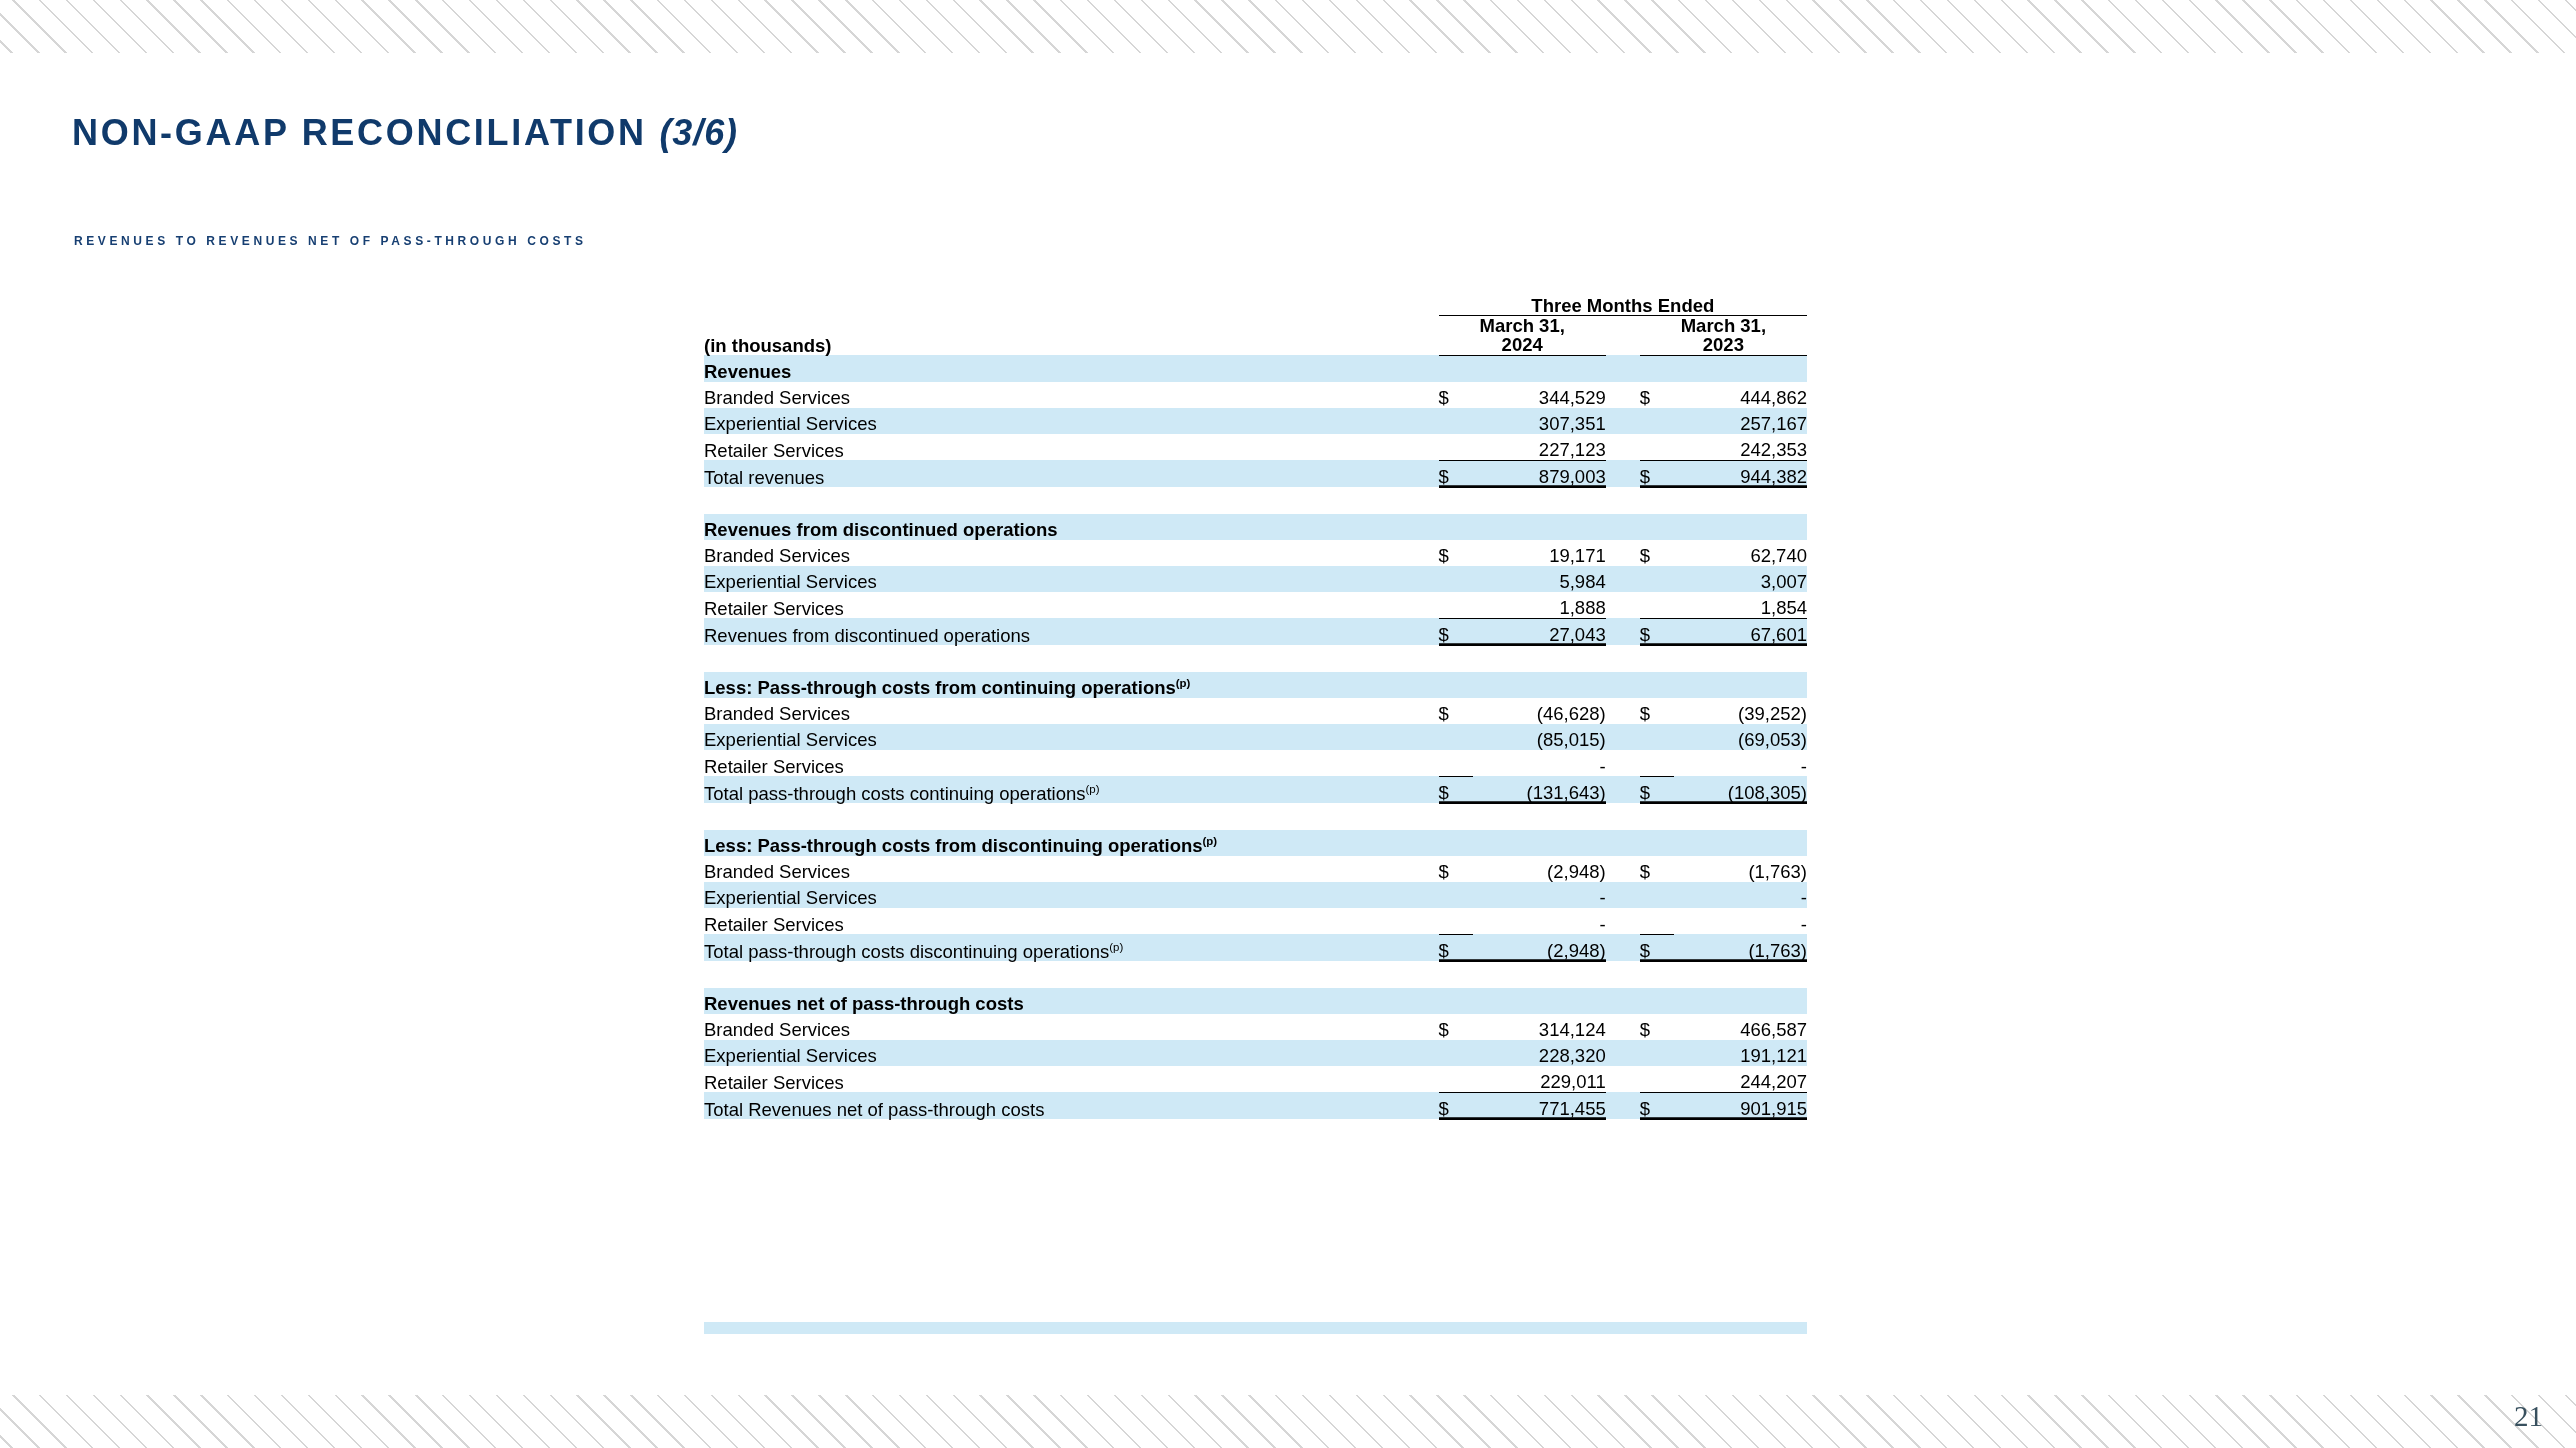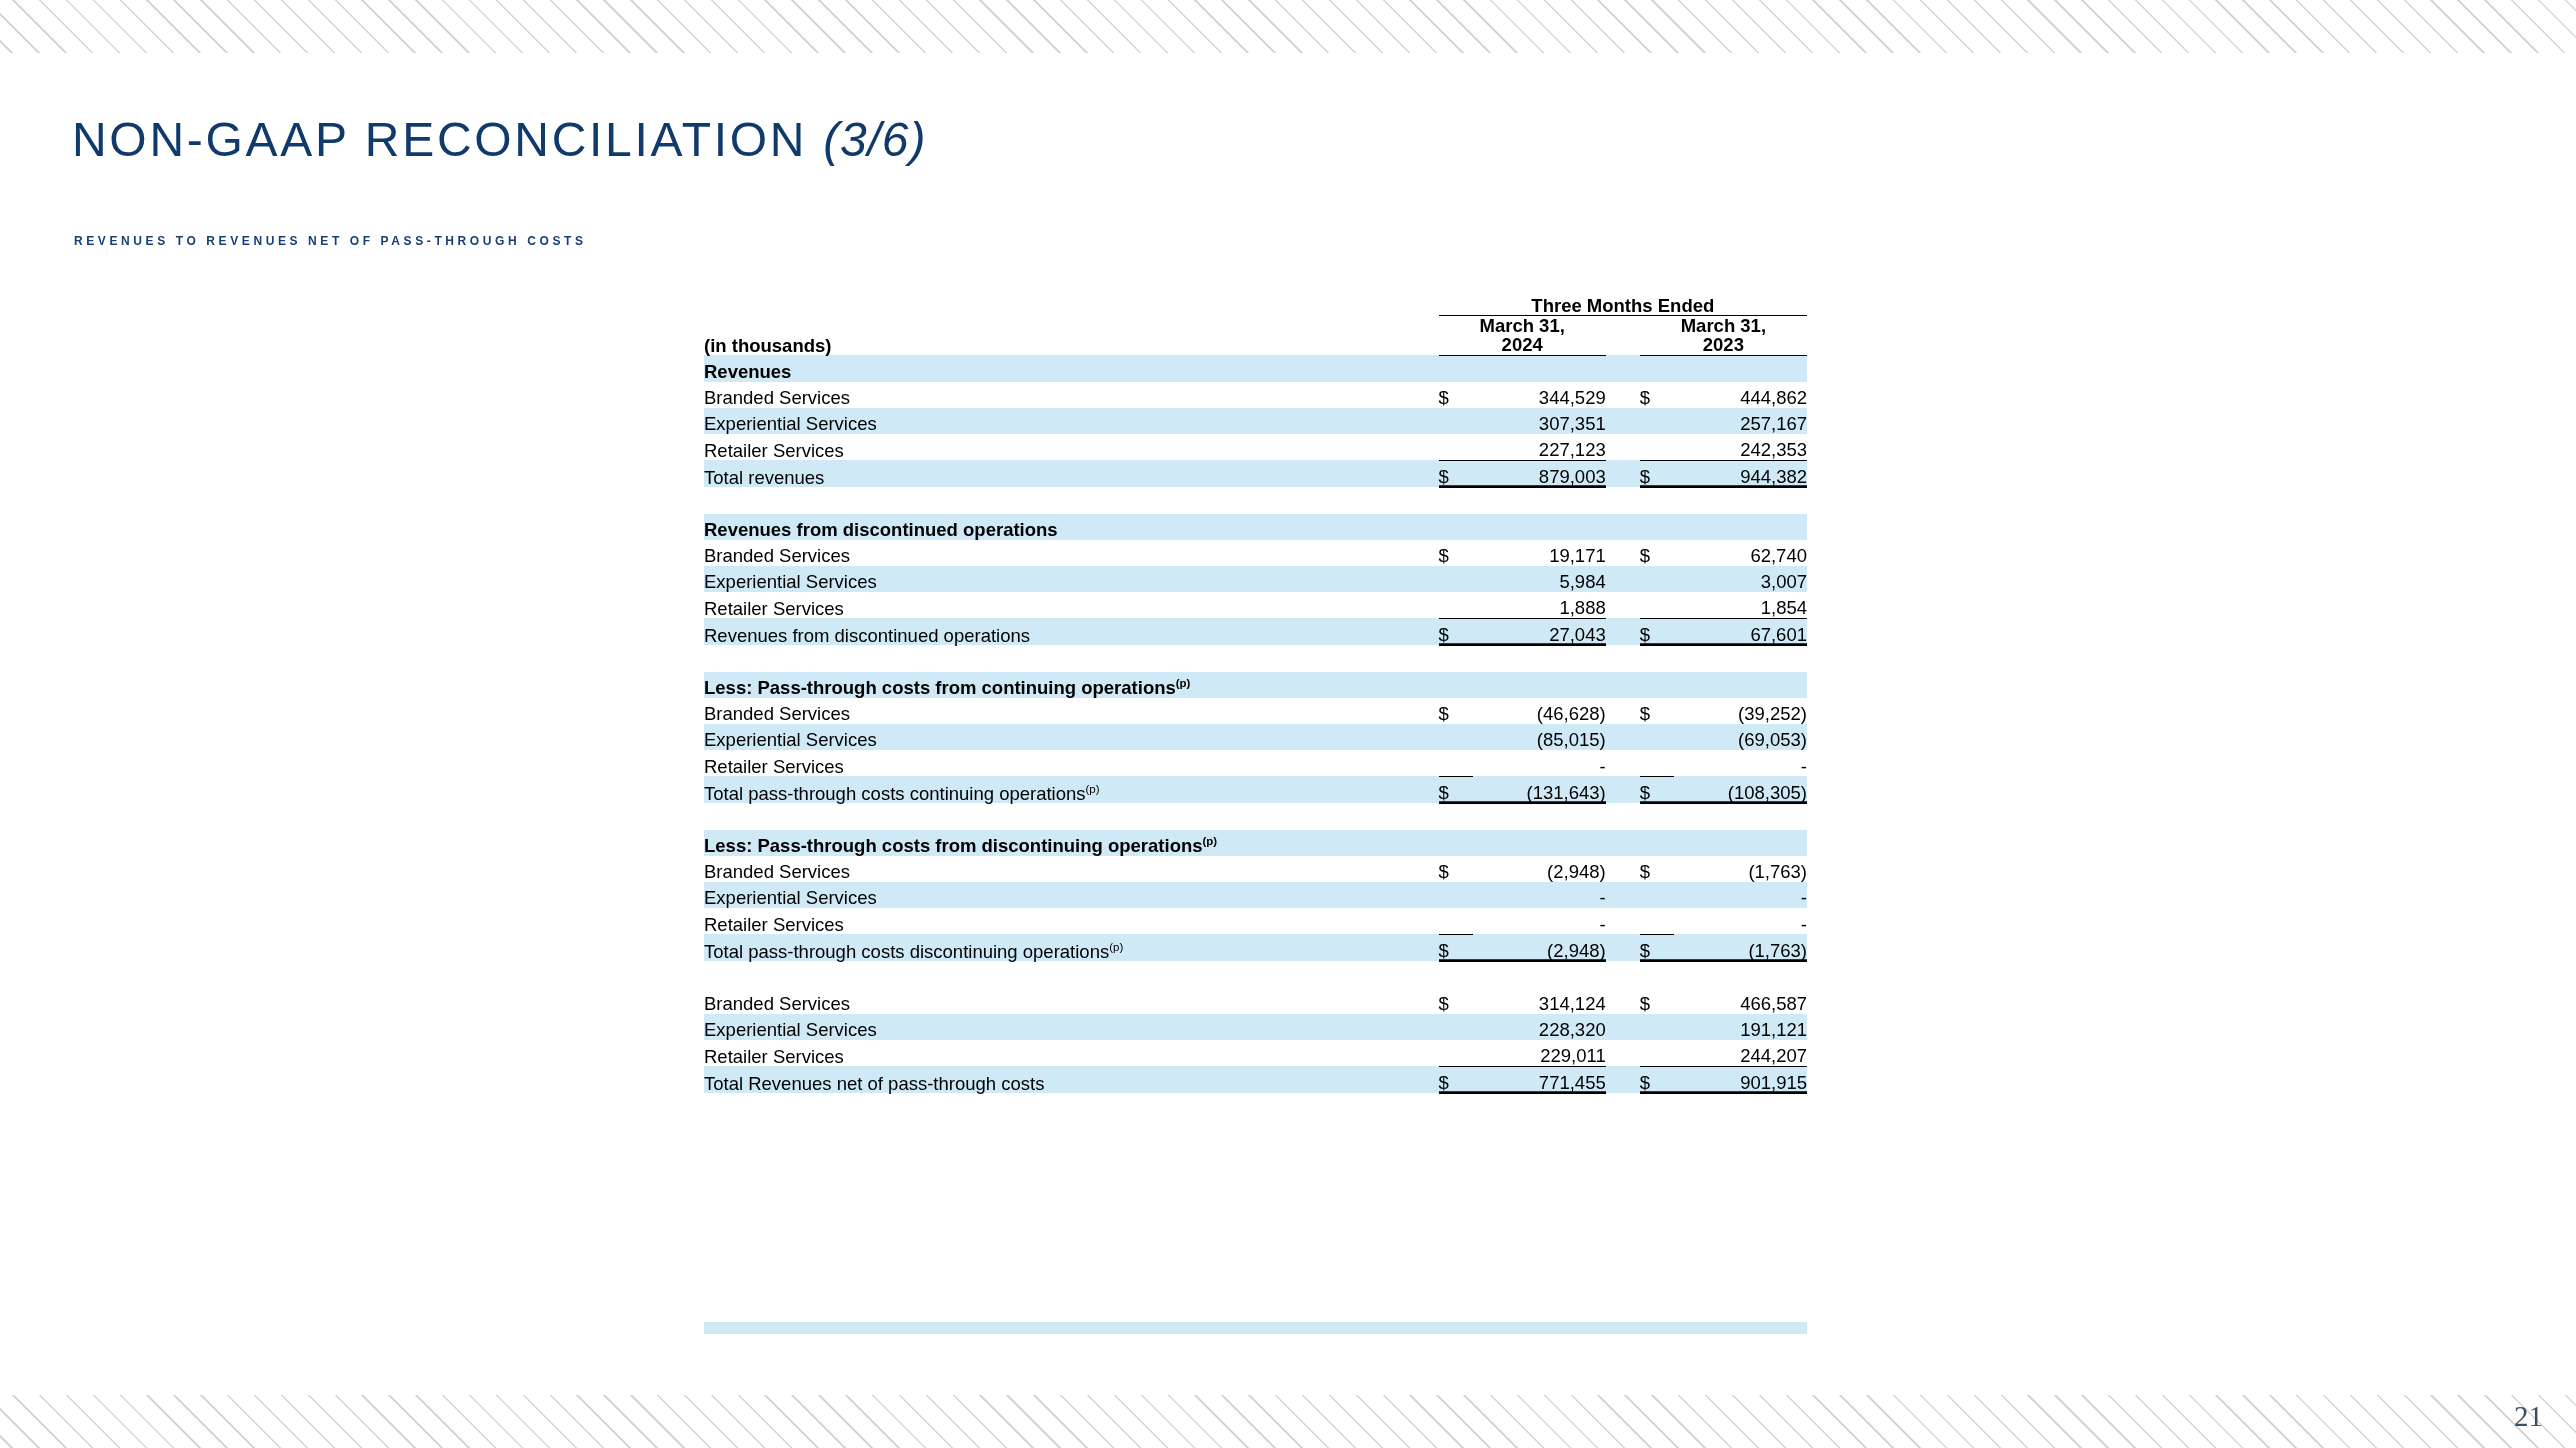--- a/index.html
+++ b/index.html
@@ -31,22 +31,22 @@
     );
   }
   .hatch-top { top: 0; height: 53px; }
   .hatch-bottom { top: 1395px; height: 53px; }
 
   
   .slide-title {
     position: absolute;
     left: 72px;
     top: 112px;
-    font-size: 48px;
-    font-weight: normal;
+    font-size: 36px;
+    font-weight: bold;
     letter-spacing: 2.7px;
     color: #103a6b;
     white-space: nowrap;
   }
   .slide-title .frac {
     font-style: italic;
     letter-spacing: 0.9px;
   }
   .slide-subtitle {
     position: absolute;
@@ -331,20 +331,24 @@
           <td class="lbl lbl-total">Total pass-through costs discontinuing operations<sup>(p)</sup></td>
           <td class="cur">$</td>
           <td class="num">(2,948)</td>
           <td></td>
           <td class="cur">$</td>
           <td class="num">(1,763)</td>
         </tr>
         <tr class="spacer">
           <td colspan="6"></td>
         </tr>
+        <tr class="band">
+          <td class="lbl lbl-head">Revenues net of pass-through costs</td>
+          <td colspan="5"></td>
+        </tr>
         <tr class="">
           <td class="lbl lbl-item">Branded Services</td>
           <td class="cur">$</td>
           <td class="num">314,124</td>
           <td></td>
           <td class="cur">$</td>
           <td class="num">466,587</td>
         </tr>
         <tr class="band">
           <td class="lbl lbl-item">Experiential Services</td>

